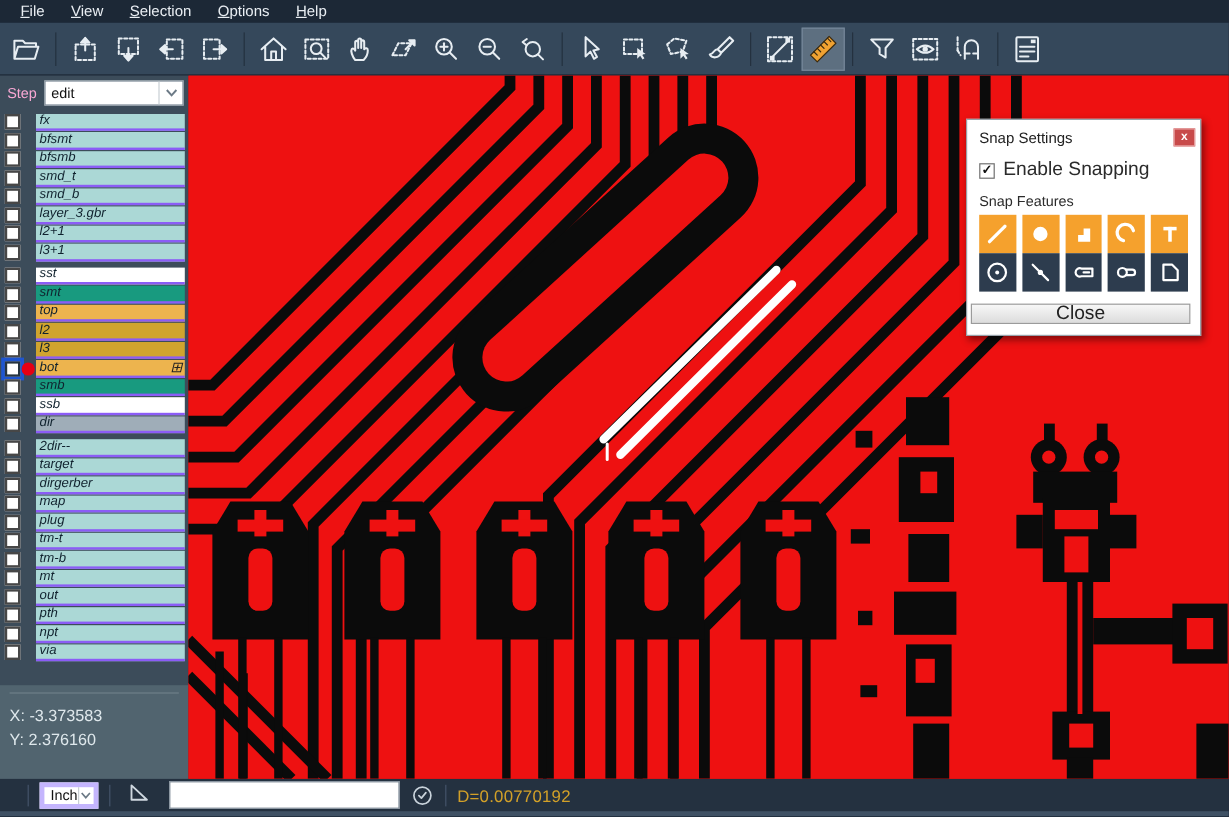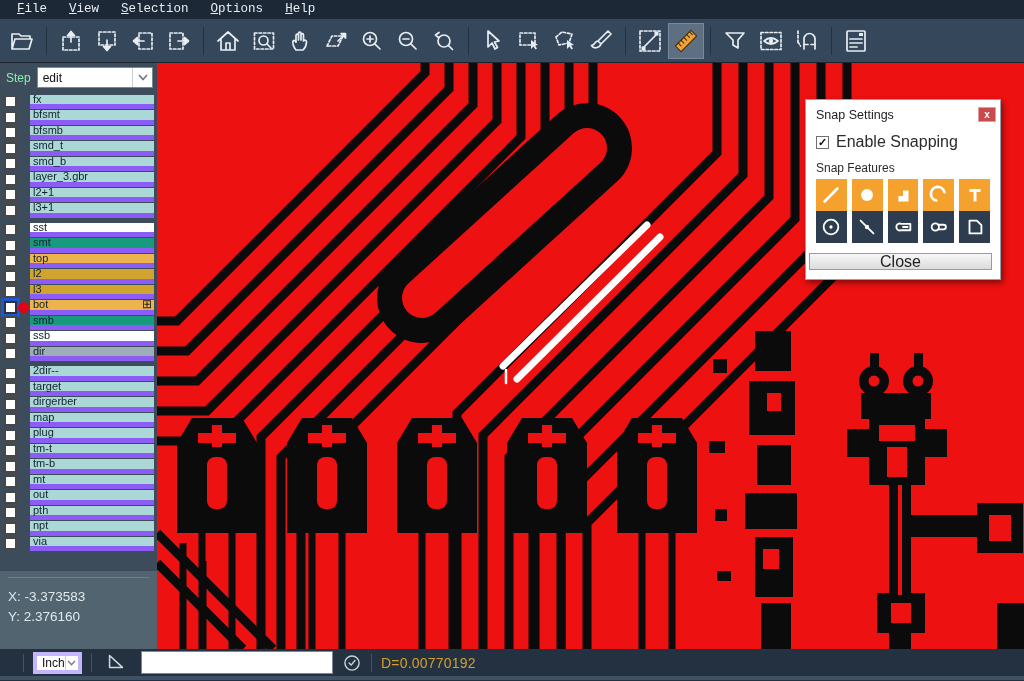--- a/index.html
+++ b/index.html
@@ -1,47 +1,47 @@
 <!DOCTYPE html>
 <html><head>
 <meta charset="utf-8">
 <style>
   * { margin:0; padding:0; box-sizing:border-box; }
   html,body { width:1024px; height:681px; overflow:hidden; font-family:"Liberation Sans", sans-serif; background:#223040; }
 
   
-  .menubar { height:19px; background:#1c2836; display:flex; align-items:center; padding-left:6px;font-family:Liberation Mono, monospace; }
+  .menubar { height:19px; background:#1c2836; display:flex; align-items:center; padding-left:6px; }
   .menu-item { display:inline-block; color:#e9eef3; font-size:12.5px; padding:1px 11px 2px 11px; cursor:default; }
   .menu-item::first-letter { text-decoration:underline; }
 
   
   .toolbar { height:44px; background:#35485b; display:flex; align-items:center; padding-left:4px; border-bottom:1px solid #1a2530; }
   .tbtn { width:36px; height:36px; display:flex; align-items:center; justify-content:center; }
   .tbtn svg { stroke:#e7edf2; fill:none; stroke-width:1.7; stroke-linecap:round; stroke-linejoin:round; }
   .tbtn.active { background:#5d6f80; border:1px solid #76889a; }
   .tsep { width:1px; height:28px; background:#24313f; margin:0 6px; }
 
   
   .main { position:relative; display:flex; height:586px; }
 
   
   .sidebar { width:157px; background:#3c4c5a; display:flex; flex-direction:column; }
   .steprow { height:29px; display:flex; align-items:center; padding:0 4px; }
-  .steplabel { color:#86efac; font-size:12px; margin:0 6px 0 2px; }
+  .steplabel { color:#f9a8d4; font-size:12px; margin:0 6px 0 2px; }
   .stepselect { flex:1; height:21px; background:#fff; border:1px solid #7a8894; display:flex; align-items:center; }
   .stepselect .val { flex:1; font-size:12px; color:#111; padding-left:5px; }
   .stepselect .chev { width:20px; height:100%; border-left:1px solid #c9cfd4; display:flex; align-items:center; justify-content:center; }
   .layers { flex:1; overflow:hidden; padding-top:2px; }
   .lrow { height:15.5px; display:flex; align-items:center; }
   .cb { width:13px; height:13px; min-width:13px; background:#fff; border:2px solid #474747; margin-left:4px; }
   .cb.sel { outline:3px solid #1e55d0; border-color:#26343f; }
   .dotslot { width:13px; min-width:13px; display:flex; align-items:center; justify-content:center; }
   .reddot { width:11px; height:11px; border-radius:50%; background:#e60014; }
   .llabel { flex:1; height:14.5px; margin-right:3px; font-size:11px; line-height:13.5px; padding-left:3px; color:#10222e;
-            border-bottom:5px solid #8b5cf6; display:flex; align-items:center; }
+            border-bottom:2px solid #8b5cf6; display:flex; align-items:center;font-style:italic; }
   .llabel .txt { flex:1; }
   .llabel .grid { font-size:12px; color:#222; padding-right:2px; }
   .c-teal   { background:#abd8d6; }
   .c-white  { background:#ffffff; }
   .c-green  { background:#189a7f; }
   .c-amber  { background:#edb44e; }
   .c-mustard{ background:#d0a42e; }
   .c-gray   { background:#9fadb8; }
   .ggap { height:4px; }
   .coordpanel { height:78px; background:#51646f; padding:6px 8px 12px 8px; }

